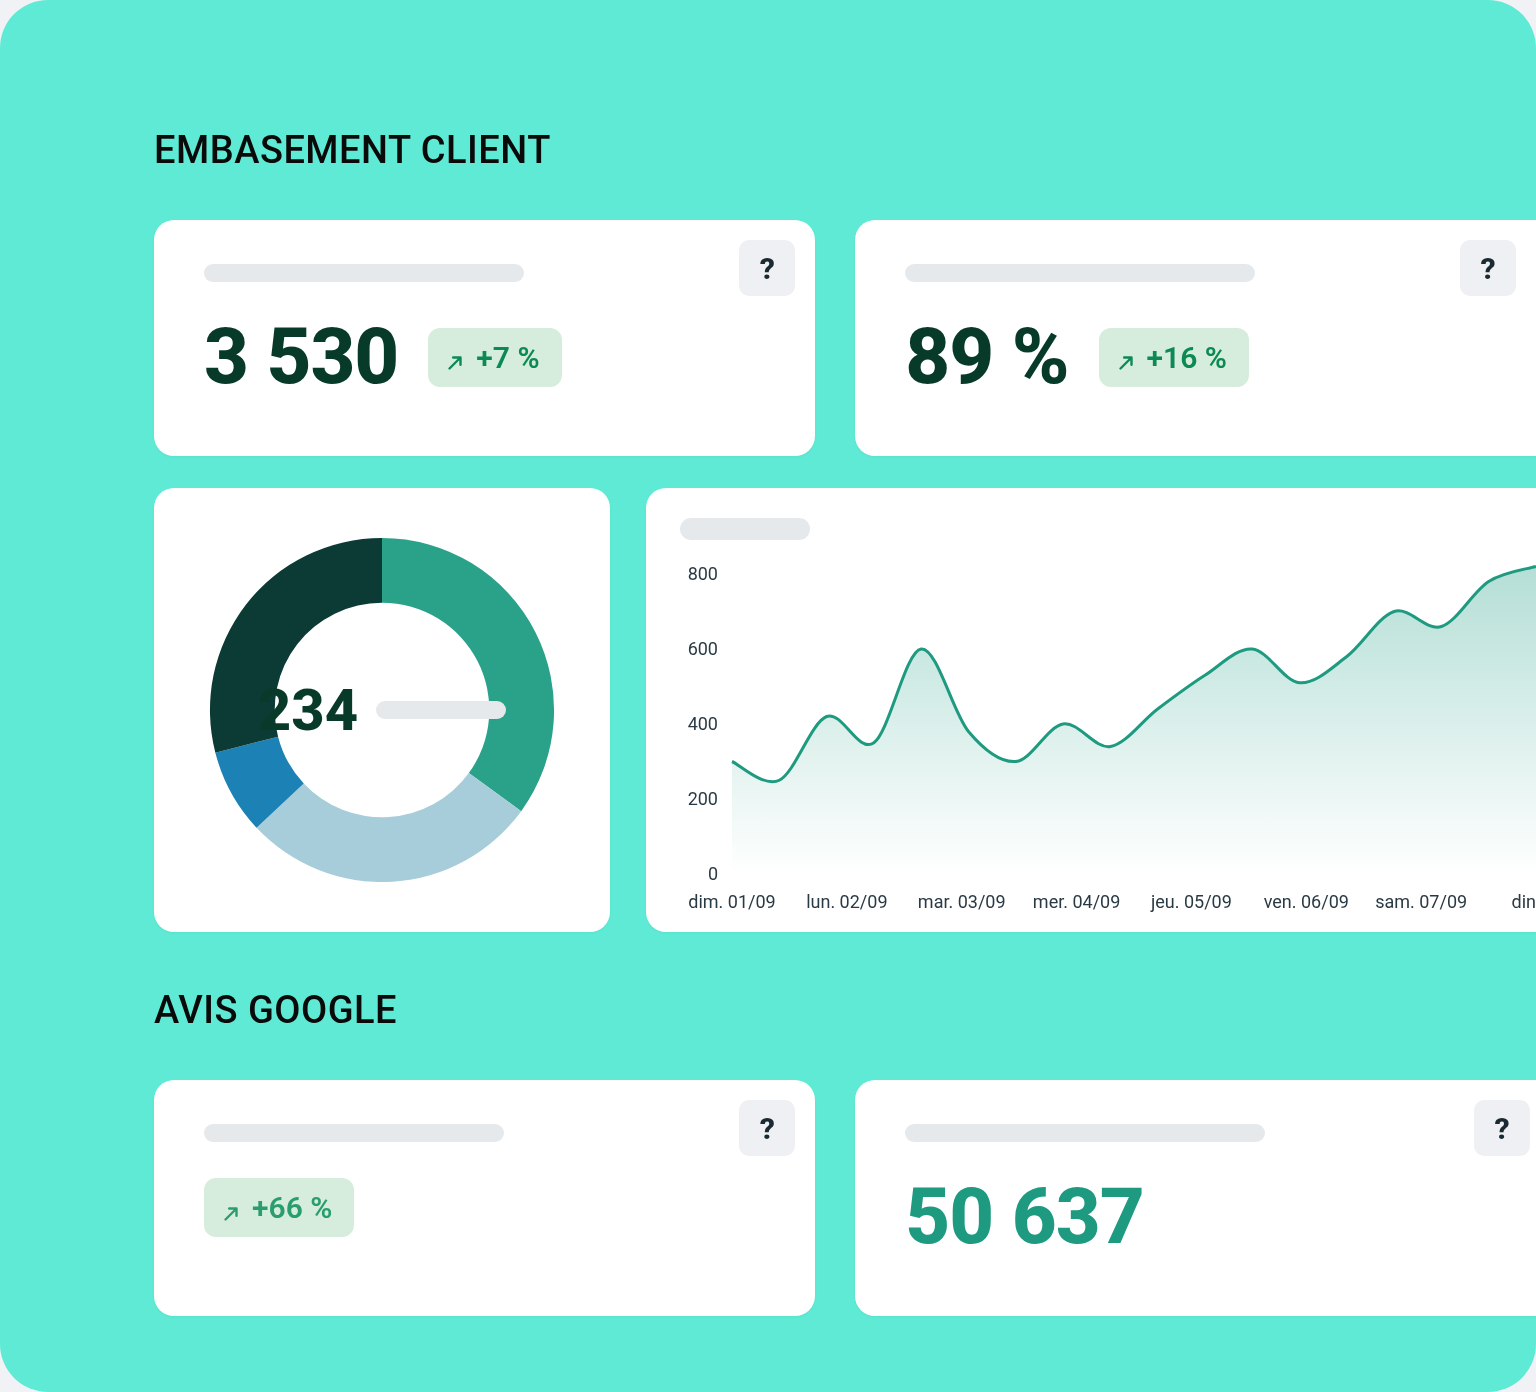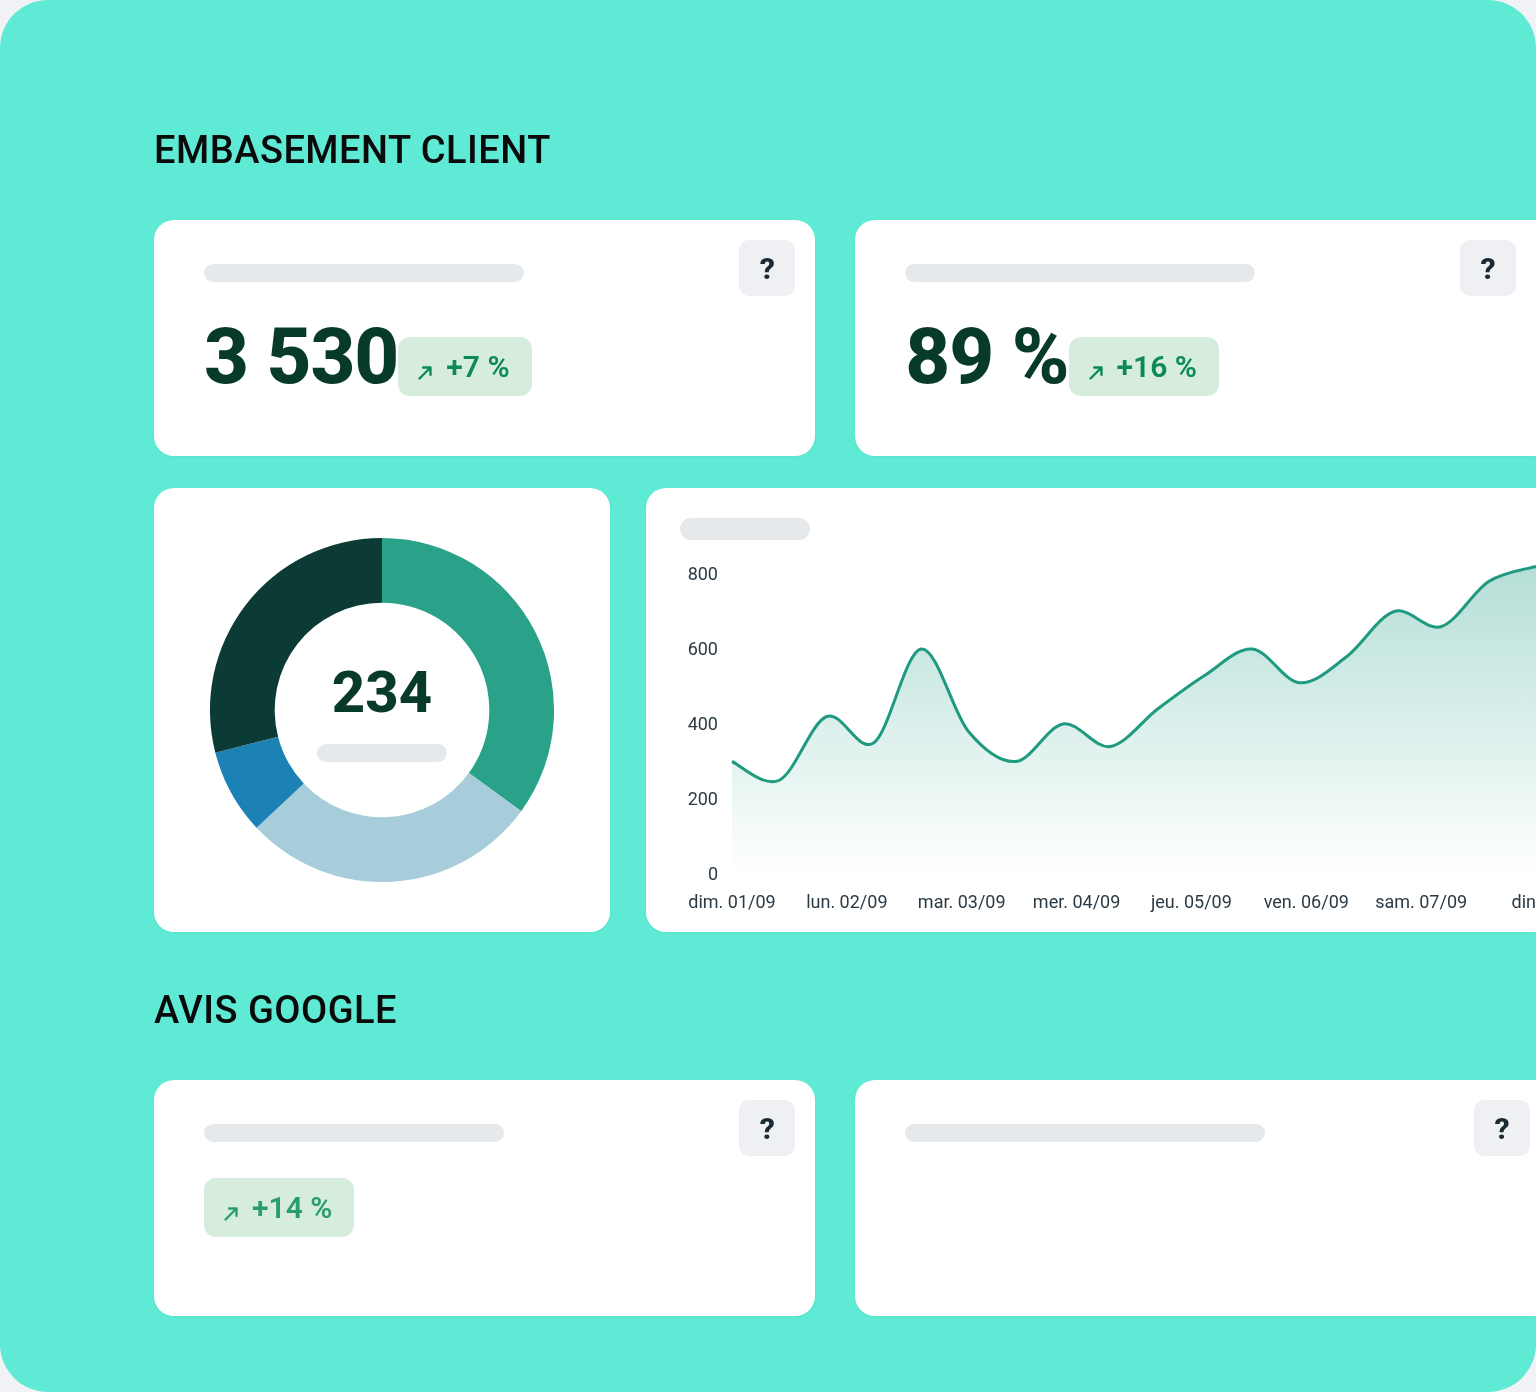--- a/index.html
+++ b/index.html
@@ -51,21 +51,21 @@
     font-weight: 800;
     color: #1a2a33;
     cursor: pointer;
   }
   .skeleton {
     background: #e6e9ec;
     border-radius: 999px;
     height: 18px;
   }
   .kpi-label { width: 320px; margin-bottom: 36px; margin-top: 6px;}
-  .kpi-row { display: flex; align-items: flex-end; }
+  .kpi-row { display: flex; align-items: center; gap: 30px; }
   .kpi-value {
     font-size: 78px;
     font-weight: 800;
     color: #083a2a;
     letter-spacing: -1px;
     line-height: 1;
   }
   .trend-badge {
     background: #d6ecdd;
     color: #0b8a53;
@@ -86,21 +86,21 @@
   .donut-card {
     width: 460px; height: 444px;
     background: #fff; border-radius: 20px;
     display: flex; align-items: center; justify-content: center;
     box-shadow: 0 1px 3px rgba(0,0,0,0.04);
     position: relative;
   }
   .donut-wrap { position: relative; width: 370px; height: 370px; }
   .donut-center {
     position: absolute; inset: 0;
-    display: flex; flex-direction: column; align-items: center; justify-content: center;
+    display: flex; flex-direction: row; align-items: center; justify-content: center;
     gap: 18px;
     text-align: right;
   }
   .donut-value { font-size: 58px; font-weight: 800; color: #083a2a; }
   .donut-sub { width: 130px; height: 18px; background: #e6e9ec; border-radius: 999px; }
   .area-card {
     flex: 1;
     background: #fff;
     border-radius: 20px 0 0 20px;
     box-shadow: 0 1px 3px rgba(0,0,0,0.04);
@@ -212,27 +212,30 @@
           <span>?</span>
         </div>
         <div class="skeleton kpi-label" style="width:300px"></div>
         <div class="kpi-row">
           <div class="trend-badge light">
             <span class="arrow-up">
               <svg viewBox="0 0 24 24" width="22" height="22">
                   <path d="M6 18 L18 6 M10 6 H18 V14" stroke="#2a9d6e" stroke-width="2.6" fill="none" stroke-linecap="round" stroke-linejoin="round"></path>
                 </svg>
             </span>
-            <span>+14 %</span>
+            <span>+66 %</span>
           </div>
         </div>
       </div>
 
       <div class="card kpi-card right">
         <div class="help-btn" style="right:6px">
           <span>?</span>
         </div>
         <div class="skeleton kpi-label" style="width:360px"></div>
+        <div class="kpi-row">
+          <div class="kpi-value teal">50 637</div>
+        </div>
       </div>
     </div>
   </div>
 
 </div>
 
 </body></html>

